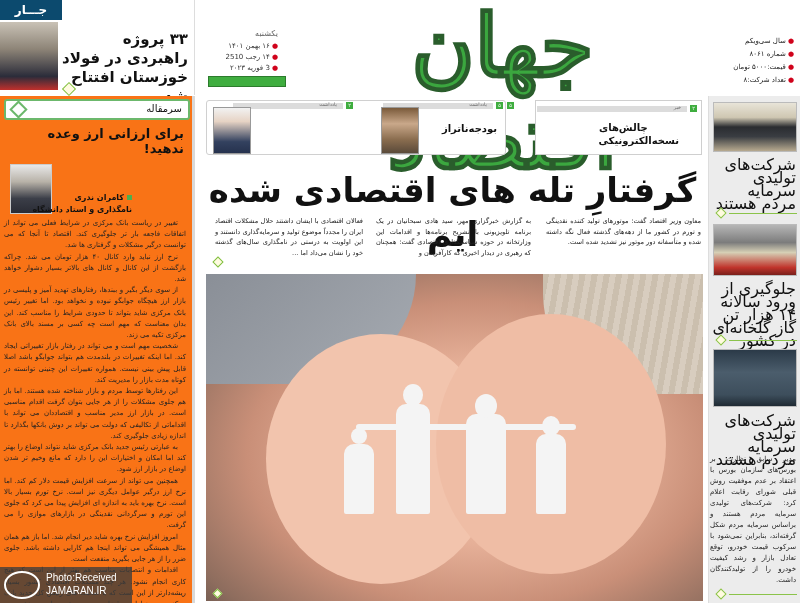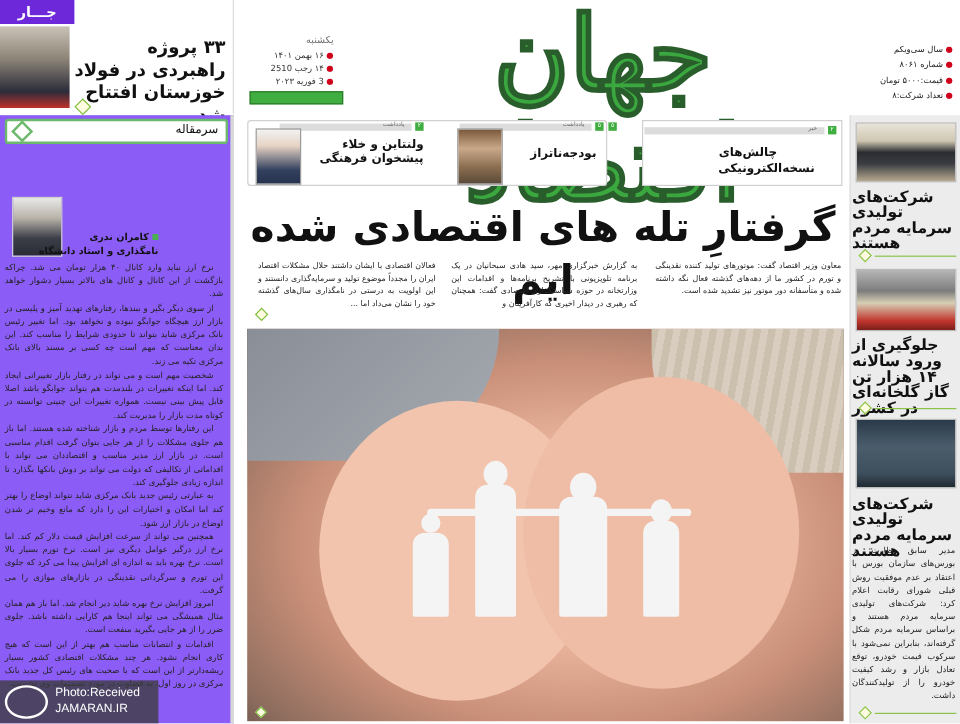--- a/index.html
+++ b/index.html
@@ -14,31 +14,31 @@
   .info-right { position: absolute; right: 6px; top: 35px; width: 80px; font-size: 7px; line-height: 13px; color: #222; }
   .info-right div { white-space: nowrap; }
   .info-right .dot { color: #d0021b; margin-left: 2px; }
   .date-box { position: absolute; left: 208px; top: 28px; width: 70px; font-size: 7px; line-height: 11px; color: #333; }
   .date-box .day { font-size: 8px; color: #666; margin-bottom: 2px; }
   .date-box .dot { color: #d0021b; margin-left: 2px; }
   .green-bar { position: absolute; left: 208px; top: 76px; width: 78px; height: 11px; background: #3fad3f; border: 1px solid #2c7b2c; }
 
   
   .teaser { position: absolute; left: 0; top: 0; width: 195px; height: 95px; border-right: 1px solid #ddd; }
-  .teaser .tag { position: absolute; left: 0; top: 0; width: 62px; height: 20px; background: #6d28d9;
+  .teaser .tag { position: absolute; left: 0; top: 0; width: 62px; height: 20px; background: #0c4a6e;
                  color: #fff; font-weight: bold; font-size: 12px; text-align: center; line-height: 20px; }
   .teaser .photo { position: absolute; left: 0; top: 22px; width: 58px; height: 68px;
                    background: linear-gradient(180deg, #c9c2b6 0%, #8d8477 40%, #2b2c3a 80%, #c0302c 100%); }
   .teaser .title { position: absolute; right: 6px; top: 30px; width: 128px; font-weight: bold; font-size: 15px;
                    line-height: 19px; text-align: right; color: #111; }
   .teaser .badge { position: absolute; left: 64px; top: 84px; width: 10px; height: 10px;
                    transform: rotate(45deg); border: 1px solid #7fbf3f; background: #fffbe0; }
 
   
-  .editorial { position: absolute; left: 0; top: 96px; width: 195px; height: 507px; background: #8b5cf6; border-right: 3px solid #d9d9d9; }
+  .editorial { position: absolute; left: 0; top: 96px; width: 195px; height: 507px; background: #f97316; border-right: 3px solid #d9d9d9; }
   .ed-head { position: absolute; left: 4px; top: 3px; width: 186px; height: 21px; border: 2px solid #6cb86c; border-radius: 3px; background: #fff; }
   .ed-head .label { position: absolute; right: 6px; top: 2px; font-size: 10px; color: #111; }
   .ed-head .diamond { position: absolute; left: 6px; top: 2px; width: 13px; height: 13px; transform: rotate(45deg); border: 2px solid #6cb86c; }
   .ed-title { position: absolute; right: 8px; top: 30px; width: 178px; font-weight: bold; font-size: 13px; text-align: right; }
   .ed-photo { position: absolute; left: 10px; top: 68px; width: 42px; height: 50px; border: 1px solid #ccc;
               background: linear-gradient(180deg, #e8e8e8 0%, #b8b2a8 35%, #3b3e48 70%, #2a2c35 100%); }
   .ed-author { position: absolute; right: 60px; top: 96px; font-size: 8px; font-weight: bold; text-align: right; line-height: 12px; }
   .ed-author .sq { display: inline-block; width: 5px; height: 5px; background: #4caf50; margin-left: 3px; }
   .ed-body { position: absolute; right: 6px; top: 122px; width: 182px; font-size: 7px; line-height: 11.2px; text-align: justify; color: #222; }
   .ed-body p { text-indent: 8px; }
@@ -78,21 +78,21 @@
   .fig { position: absolute; bottom: 0; background: #f4f4f4; border-radius: 10px 10px 2px 2px; }
   .fig .head { position: absolute; left: 50%; transform: translateX(-50%); border-radius: 50%; background: #f4f4f4; }
   .arms { position: absolute; left: 20px; top: 50px; width: 220px; height: 6px; background: #f4f4f4; border-radius: 3px; }
   .main-caption { position: absolute; left: 0; bottom: 8px; width: 497px; text-align: center; font-weight: bold; font-size: 28px; line-height: 36px;
                   color: #d7162b; text-shadow: 0 0 3px #fff, 0 0 3px #fff, 1px 1px 0 #fff, -1px -1px 0 #fff; }
   .photo-badge { position: absolute; left: 8px; bottom: 4px; width: 7px; height: 7px; transform: rotate(45deg); border: 1px solid #7fbf3f; background: #fffbe0; }
 
   
   .right-col { position: absolute; left: 708px; top: 96px; width: 92px; height: 507px; background: #ececec; border-left: 1px solid #ddd; }
   .rc-photo { position: absolute; left: 4px; width: 84px; border: 1px solid #bbb; }
-  .rc-title { position: absolute; right: 4px; width: 86px; font-weight: bold; font-size: 13px; line-height: 13px; text-align: left; color: #111; }
+  .rc-title { position: absolute; right: 4px; width: 86px; font-weight: normal; font-size: 16px; line-height: 13px; text-align: right; color: #111; }
   .rc-sep { position: absolute; left: 4px; width: 84px; height: 9px; }
   .rc-sep .dia { position: absolute; left: 4px; top: 0; width: 8px; height: 8px; transform: rotate(45deg); border: 1px solid #8bc34a; background: #fffbe0; }
   .rc-sep .line { position: absolute; left: 16px; right: 0; top: 4px; height: 1px; background: #8bc34a; }
   .rc-body { position: absolute; right: 4px; top: 358px; width: 86px; font-size: 7px; line-height: 11px; text-align: justify; color: #222; }
 </style>
 </head>
 <body>
 
 <div class="masthead">
   <div class="logo">جهان اقتصاد</div>
@@ -118,26 +118,28 @@
     <div class="title">۳۳ پروژه راهبردی در فولاد خوزستان افتتاح شد</div>
     <div class="badge"></div>
   </div>
 </div>
 
 <div class="editorial">
   <div class="ed-head">
     <span class="label">سرمقاله</span>
     <span class="diamond"></span>
   </div>
+  <div class="ed-title">برای ارزانی ارز وعده ندهید!</div>
   <div class="ed-photo"></div>
   <div class="ed-author">
     <div><span class="sq"></span><span>کامران ندری</span></div>
     <div>نامگذاری و استاد دانشگاه</div>
   </div>
   <div class="ed-body">
+    <p>تغییر در ریاست بانک مرکزی در شرایط فعلی می تواند از اتفاقات فاجعه بار تر جلوگیری کند. اقتصاد تا آنجا که می توانست درگیر مشکلات و گرفتاری ها شد.</p>
     <p>نرخ ارز نباید وارد کانال ۴۰ هزار تومان می شد. چراکه بازگشت از این کانال و کانال های بالاتر بسیار دشوار خواهد شد.</p>
     <p>از سوی دیگر بگیر و ببندها، رفتارهای تهدید آمیز و پلیسی در بازار ارز هیچگاه جوابگو نبوده و نخواهد بود. اما تغییر رئیس بانک مرکزی شاید بتواند تا حدودی شرایط را مناسب کند. این بدان معناست که مهم است چه کسی بر مسند بالای بانک مرکزی تکیه می زند.</p>
     <p>شخصیت مهم است و می تواند در رفتار بازار تغییراتی ایجاد کند. اما اینکه تغییرات در بلندمدت هم بتواند جوابگو باشد اصلا قابل پیش بینی نیست. همواره تغییرات این چنینی توانسته در کوتاه مدت بازار را مدیریت کند.</p>
     <p>این رفتارها توسط مردم و بازار شناخته شده هستند. اما باز هم جلوی مشکلات را از هر جایی بتوان گرفت اقدام مناسبی است. در بازار ارز مدیر مناسب و اقتصاددان می تواند با اقداماتی از تکالیفی که دولت می تواند بر دوش بانکها بگذارد تا اندازه زیادی جلوگیری کند.</p>
     <p>به عبارتی رئیس جدید بانک مرکزی شاید نتواند اوضاع را بهتر کند اما امکان و اختیارات این را دارد که مانع وخیم تر شدن اوضاع در بازار ارز شود.</p>
     <p>همچنین می تواند از سرعت افزایش قیمت دلار کم کند. اما نرخ ارز درگیر عوامل دیگری نیز است. نرخ تورم بسیار بالا است. نرخ بهره باید به اندازه ای افزایش پیدا می کرد که جلوی این تورم و سرگردانی نقدینگی در بازارهای موازی را می گرفت.</p>
     <p>امروز افزایش نرخ بهره شاید دیر انجام شد. اما باز هم همان مثال همیشگی می تواند اینجا هم کارایی داشته باشد. جلوی ضرر را از هر جایی بگیرید منفعت است.</p>
     <p>اقدامات و انتصابات مناسب هم بهتر از این است که هیچ کاری انجام نشود. هر چند مشکلات اقتصادی کشور بسیار ریشه‌دارتر از این است که با صحبت های رئیس کل جدید بانک مرکزی در روز اول، به قضاوت در مورد تصمیمات وی نشست.</p>
   </div>
 </div>
@@ -151,21 +153,20 @@
 </div>
 
 <div class="center">
   <div class="notes-row">
 
     <div class="note" style="left:0; width:150px;">
       <div class="hbar" style="right:14px; width:110px;"></div>
       <div class="hnum" style="right:4px;">۲</div>
       <div class="hlabel" style="right:20px;">یادداشت</div>
       <div class="nphoto" style="left:6px; background: linear-gradient(180deg,#f2f2f2 0%,#e6d3c4 30%,#33415f 75%,#26324e 100%);"></div>
-      <div class="ntitle" style="right:4px; width:100px;">ولنتاین و خلاء پیشخوان فرهنگی</div>
     </div>
 
     <div class="note" style="left:152px; width:148px;">
       <div class="hbar" style="right:14px; width:110px;"></div>
       <div class="hnum" style="right:4px;">۵</div>
       <div class="hlabel" style="right:20px;">یادداشت</div>
       <div class="nphoto" style="left:22px; background: linear-gradient(180deg,#7a5a3a 0%,#c9a88a 35%,#8a6d4f 70%,#5a4a3a 100%);"></div>
       <div class="ntitle" style="right:10px; width:70px; top:22px;">بودجه‌ناتراز</div>
     </div>
   </div>

